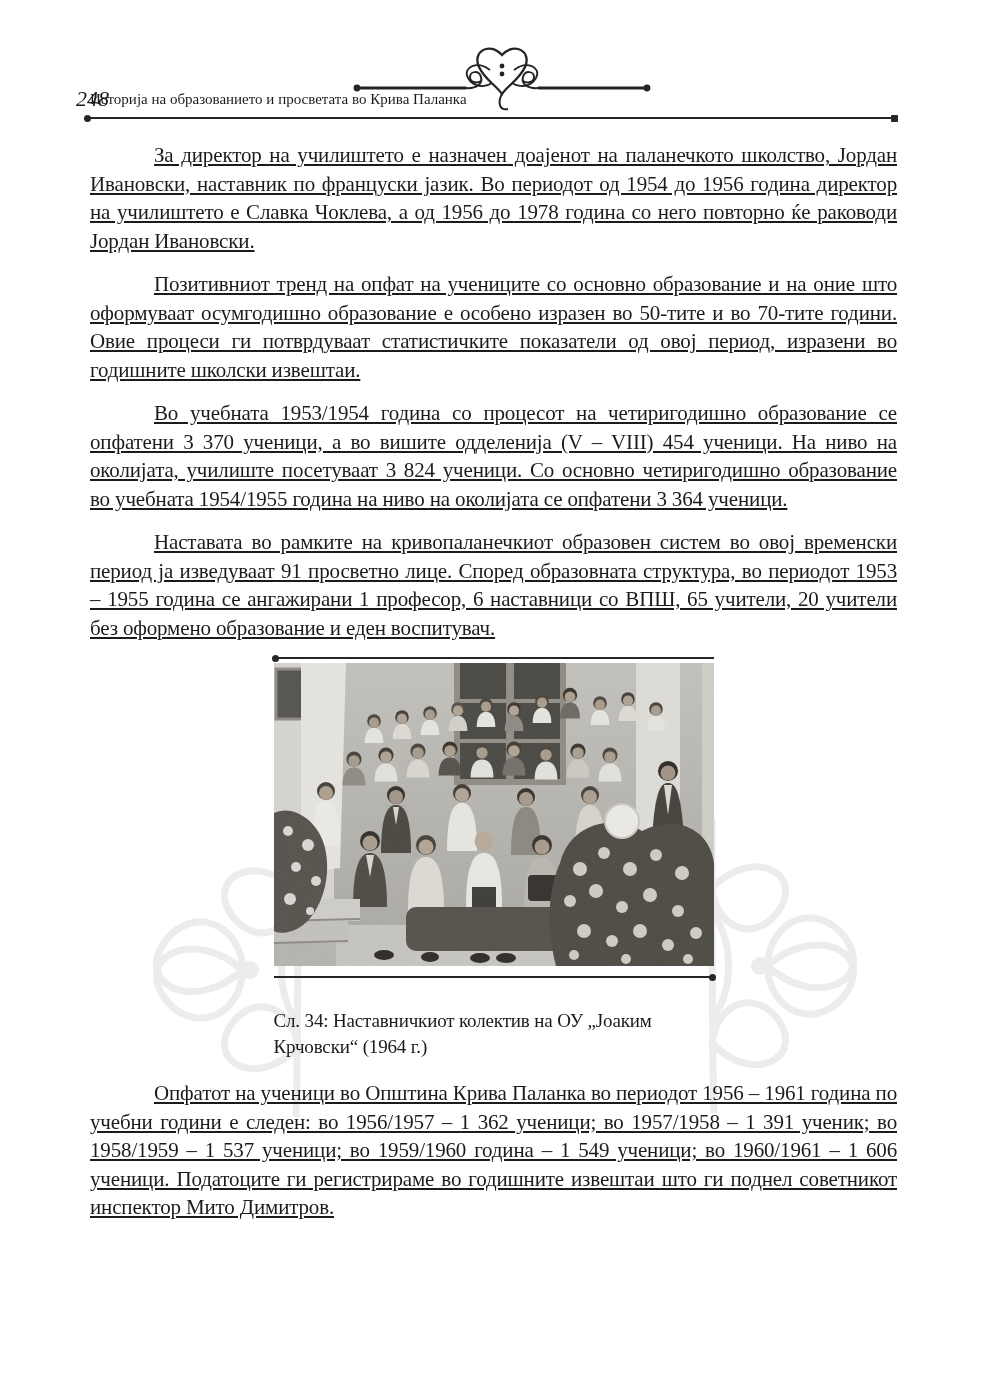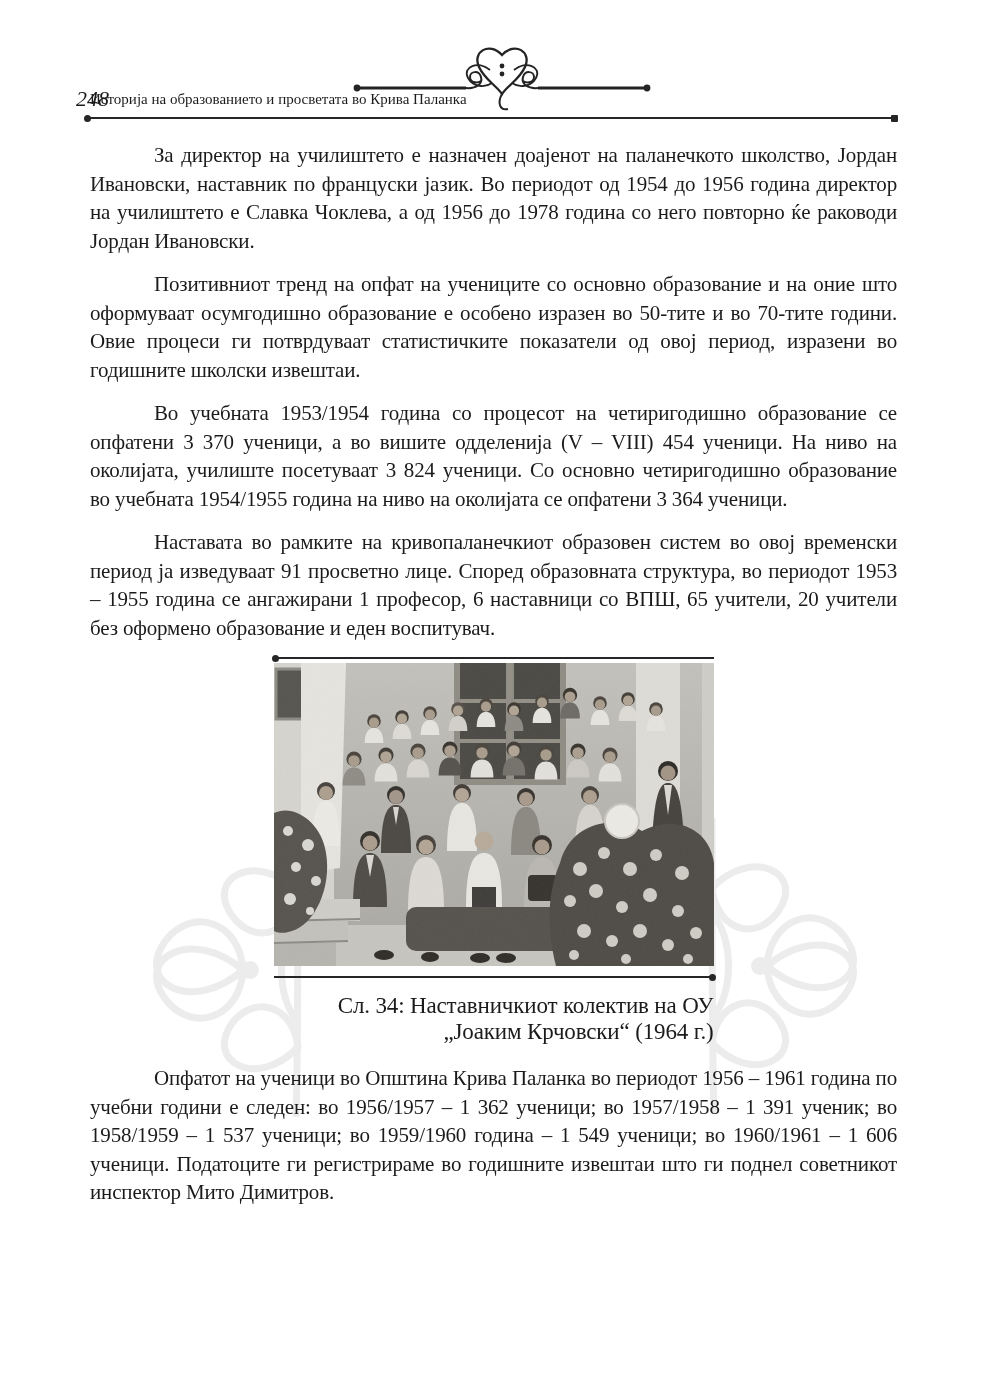--- a/index.html
+++ b/index.html
@@ -32,33 +32,33 @@
     position:absolute;top:-4.5px;width:7px;height:7px;background:#262626;border-radius:50%;
   }
   .header-rule .dot-l{left:-1px;}
   .header-rule .dot-r{right:-1px;border-radius:1px;}
   
   .body-text{
     position:absolute;top:141px;left:90px;width:807px;z-index:2;
     font-size:21px;line-height:28.5px;letter-spacing:-0.15px;
     text-align:justify;
   }
-  .body-text p{margin:0 0 15px 0;text-indent:64px;}
+  .body-text p{margin:0 0 15px 0;text-indent:64px;text-decoration:underline;}
   
   .figure{width:440px;margin:0 auto;position:relative;z-index:2;}
   .fig-rule{position:relative;height:0;border-top:2px solid #262626;}
   .fig-rule .dot-l,.fig-rule .dot-r{
     position:absolute;top:-4px;width:7px;height:7px;background:#262626;border-radius:50%;
   }
   .fig-rule .dot-l{left:-2px;}
   .fig-rule .dot-r{right:-2px;}
   .photo{display:block;width:440px;height:303px;margin-top:4px;}
   .fig-rule.bottom{margin-top:10px;}
   .fig-caption{
-    margin-top:15px;text-align:right;font-size:23px;line-height:26px;
+    margin-top:30px;text-align:left;font-size:19px;line-height:26px;
     text-indent:0;
   }
   .after-figure{margin-top:19px;}
   .after-figure p{margin-bottom:6px;}
   
   .watermark{position:absolute;z-index:0;}
   .wm-left{left:148px;top:822px;}
   .wm-right{left:692px;top:818px;}
 </style>
 </head>

